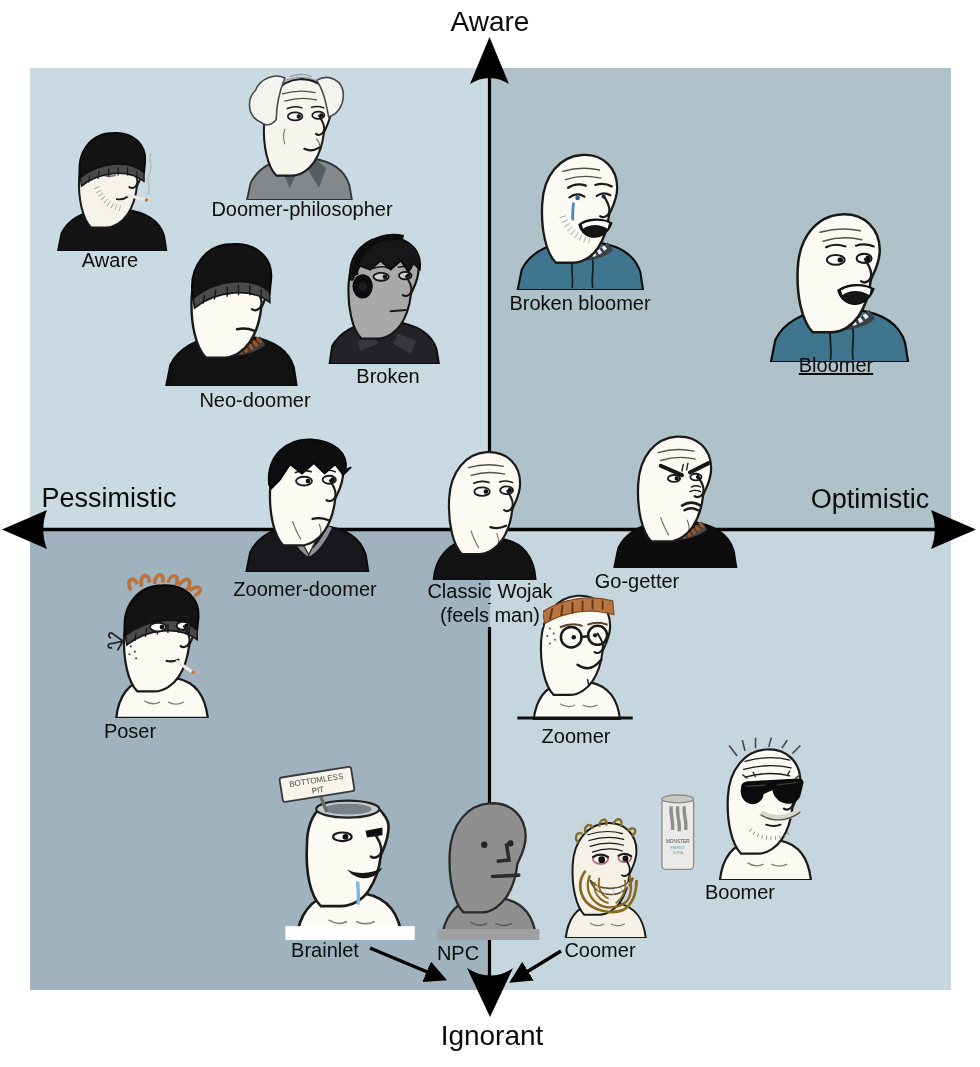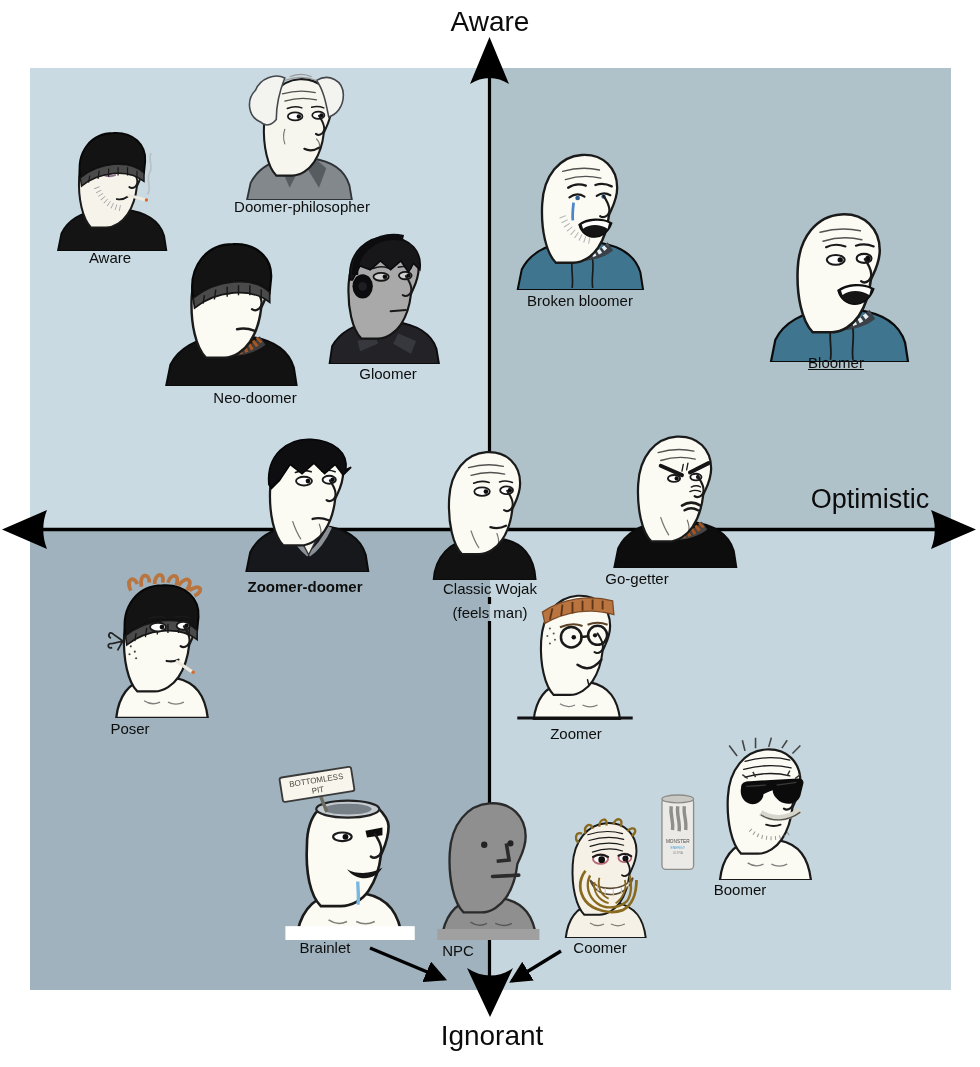--- a/index.html
+++ b/index.html
@@ -3,21 +3,21 @@
 <meta charset="utf-8">
 <style>
   *{box-sizing:border-box}
   html,body{margin:0;padding:0;background:#ffffff}
   body{font-family:"Liberation Sans",sans-serif}
   #stage{position:relative;margin:0 auto;overflow:hidden}
   .q{position:absolute;z-index:1}
   #axes-svg{position:absolute;left:0;top:0;z-index:5}
   .char{position:absolute;z-index:10}
   .char svg{display:block;width:100%;height:100%}
-  .char-label{position:absolute;transform:translateX(-50%);font-size:15px;color:#0d0d0d;
+  .char-label{position:absolute;transform:translateX(-50%);font-size:20px;color:#0d0d0d;
               white-space:nowrap;z-index:40;line-height:1.15}
   .center-bg{background:linear-gradient(90deg,#9fb2bd 0 50%,#c5d6de 50% 100%);padding:0 3px}
   .axis-label{position:absolute;transform:translateX(-50%);font-size:28px;color:#0b0b0b;
               white-space:nowrap;z-index:50}
   .axis-label.side{font-size:27px}
 </style>
 </head>
 <body>
 
 <div id="stage" style="width: 980px; height: 1067px; background: rgb(255, 255, 255);">
@@ -37,20 +37,21 @@
       <path d="M976,529.5 L931,510 C936,522 936,537 931,549 Z" fill="#000000"></path>
       <line x1="489.5" y1="48" x2="489.5" y2="1008" stroke="#000000" stroke-width="3.2"></line>
       <path d="M489.5,37 L470,84 C482,76 497,76 509,84 Z" fill="#000000"></path>
       <path d="M490,1017 L467,968 C482,978 499,978 513,968 Z" fill="#000000"></path>
       <line x1="370" y1="948" x2="444" y2="979" stroke="#000000" stroke-width="3.4" marker-end="url(#ah)"></line>
       <line x1="561" y1="951" x2="512" y2="981" stroke="#000000" stroke-width="3.4" marker-end="url(#ah)"></line>
     </svg>
 
   <div class="axis-label" style="left:490px;top:6px">Aware</div>
   <div class="axis-label" style="left:492px;top:1020px">Ignorant</div>
+  <div class="axis-label side" style="left:109px;top:483px">Pessimistic</div>
   <div class="axis-label side" style="left:870px;top:484px">Optimistic</div>
 <div class="char" style="left: 52px; top: 115px; width: 118px; height: 136px;">
       <svg viewBox="0 0 100 110" preserveAspectRatio="xMidYMax meet">
         <path d="M5,110 L8,95 C14,83 27,77 40,75 L62,75 C79,77 91,84 95,97 L97,110 Z" fill="#141414" stroke="#0b0b0b" stroke-width="1.5"></path>
         <path d="M33,90 C26,83 22,66 23,47 C24,26 36,12 52,11 C68,10 78,21 78,35 C78,44 74,50 72,55 C71,64 68,73 64,79 C60,85 53,90 46,90 Z" fill="#f6f4ea" stroke="#1a1a1a" stroke-width="1.7"></path>
         <path d="M38,56 C42,67 50,73 60,74" fill="none" stroke="#8a8f93" stroke-width="5" stroke-dasharray="0.7,2.7" opacity="0.8"></path>
         <path d="M38,23 Q52,19 65,22 M40,29 Q53,25 66,28" fill="none" stroke="#1a1a1a" stroke-linecap="round" stroke-width="1" opacity="0.75"></path>
         <path d="M42,34 Q48,32 55,34 M62,33 Q68,32 73,34" fill="none" stroke="#1a1a1a" stroke-linecap="round" stroke-width="1.6"></path>
         <ellipse cx="48.5" cy="41.5" rx="6" ry="3" fill="#e8e4ea" stroke="#1a1a1a" stroke-width="1.4"></ellipse>
         <ellipse cx="67.5" cy="40.5" rx="5" ry="2.8" fill="#e8e4ea" stroke="#1a1a1a" stroke-width="1.4"></ellipse>
@@ -124,21 +125,21 @@
         <ellipse cx="67.5" cy="40.5" rx="5" ry="2.9" fill="#cfcfcf" stroke="#151515" stroke-width="1.4"></ellipse>
         <circle cx="70" cy="40.5" r="1.7" fill="#0d0d0d"></circle>
         <path d="M68,41 C72,47 74,52.5 70.5,55.5 C68.5,57 66.5,56.6 65.5,55.8" fill="none" stroke="#1a1a1a" stroke-linecap="round" stroke-width="1.6"></path>
         <path d="M56,68.5 L68,67.5" fill="none" stroke="#1a1a1a" stroke-linecap="round" stroke-width="1.6"></path>
         <path d="M24,44 C22,22 38,9 55,10 C72,11 81,22 79,36 L74,31 L70,38 L64,29 L56,36 L48,29 L40,36 L32,33 L26,44 Z" fill="#17171a" stroke="#0a0a0c" stroke-width="1.2"></path>
         <path d="M28,40 C28,18 48,7 66,11" fill="none" stroke="#0c0c0e" stroke-width="5"></path>
         <ellipse cx="34" cy="49" rx="8" ry="9.5" fill="#0c0c0e"></ellipse>
         <circle cx="34" cy="49" r="3.4" fill="#1d1d22"></circle>
       </svg>
     </div>
-    <div class="char-label" style="left: 388px; top: 365px;">Gloomer</div>
+    <div class="char-label" style="left: 388px; top: 365px;">Broken</div>
     <div class="char" style="left: 500px; top: 140px; width: 158px; height: 150px;">
       <svg viewBox="0 0 100 110" preserveAspectRatio="xMidYMax meet">
         <path d="M5,110 L8,95 C14,83 27,77 40,75 L62,75 C79,77 91,84 95,97 L97,110 Z" fill="#40758f" stroke="#0b0b0b" stroke-width="1.5"></path>
         <path d="M33,78 C44,86 62,86 71,75 L75,81 C63,91 41,91 29,83 Z" fill="#3a4148"></path>
         <path d="M34,80 C45,88 61,88 71,77" fill="none" stroke="#e9eef1" stroke-width="3.2" stroke-dasharray="2.6,1.9"></path>
         <path d="M45,88 C44,95 46,101 45,108 M60,88 C61,95 59,101 60,108" fill="none" stroke="#1a1a1a" stroke-linecap="round" stroke-width="1.2"></path>
         <path d="M33,90 C26,83 22,66 23,47 C24,26 36,12 52,11 C68,10 78,21 78,35 C78,44 74,50 72,55 C71,64 68,73 64,79 C60,85 53,90 46,90 Z" fill="#fbfaf3" stroke="#1a1a1a" stroke-width="1.7"></path>
         <path d="M38,56 C42,67 50,73 60,74" fill="none" stroke="#9aa0a4" stroke-width="5" stroke-dasharray="0.7,2.7" opacity="0.8"></path>
         <path d="M38,23 Q52,19 65,22 M40,29 Q53,25 66,28" fill="none" stroke="#1a1a1a" stroke-linecap="round" stroke-width="1" opacity="0.75"></path>
         <path d="M42,35 Q48,31 55,33.5 M62,33 Q68,31 74,34" fill="none" stroke="#1a1a1a" stroke-linecap="round" stroke-width="1.7"></path>
@@ -182,21 +183,21 @@
         <path d="M42,35 Q48,32.5 54,34.5 M62,34 Q67,32.5 72,34.5" fill="none" stroke="#1a1a1a" stroke-linecap="round" stroke-width="1.2"></path>
         <ellipse cx="48.5" cy="41.5" rx="6" ry="3.3" fill="#fff" stroke="#1a1a1a" stroke-width="1.4"></ellipse>
         <circle cx="51.5" cy="41.5" r="1.8" fill="#0d0d0d"></circle>
         <ellipse cx="67.5" cy="40.5" rx="5" ry="3" fill="#fff" stroke="#1a1a1a" stroke-width="1.4"></ellipse>
         <circle cx="70" cy="40.5" r="1.7" fill="#0d0d0d"></circle>
         <path d="M68,41 C72,47 74,52.5 70.5,55.5 C68.5,57 66.5,56.6 65.5,55.8" fill="none" stroke="#1a1a1a" stroke-linecap="round" stroke-width="1.6"></path>
         <path d="M55,70 Q61,68.5 67,71" fill="none" stroke="#1a1a1a" stroke-linecap="round" stroke-width="1.8"></path>
         <path d="M22,44 C20,22 36,9 54,10 C71,11 82,20 80,33 L84,31 L78,37 L72,29 L64,36 L56,28 L47,36 L38,29 L30,41 L24,47 Z" fill="#0e0e10" stroke="#060608" stroke-width="1.2"></path>
       </svg>
     </div>
-    <div class="char-label" style="left: 305px; top: 578px; font-weight: bold;">Zoomer-doomer</div>
+    <div class="char-label" style="left: 305px; top: 578px;">Zoomer-doomer</div>
     <div class="char" style="left: 414px; top: 438px; width: 140px; height: 142px;">
       <svg viewBox="0 0 100 110" preserveAspectRatio="xMidYMax meet">
         <path d="M11,110 C12,92 24,80 40,78 L62,78 C80,80 89,92 90,110 Z" fill="#121212" stroke="#0b0b0b" stroke-width="1.5"></path>
         <path d="M33,90 C26,83 22,66 23,47 C24,26 36,12 52,11 C68,10 78,21 78,35 C78,44 74,50 72,55 C71,64 68,73 64,79 C60,85 53,90 46,90 Z" fill="#fbfaf3" stroke="#1a1a1a" stroke-width="1.7"></path>
         <path d="M40,72 C42,78 44,82 46,85 M60,74 Q62,79 61,83" fill="none" stroke="#1a1a1a" stroke-linecap="round" stroke-width="0.9" opacity="0.6"></path>
         <path d="M38,23 Q52,19 65,22 M40,29 Q53,25 66,28" fill="none" stroke="#1a1a1a" stroke-linecap="round" stroke-width="1" opacity="0.75"></path>
         <path d="M42,35 Q48,32.5 54,34.5 M62,34 Q67,32.5 72,34.5" fill="none" stroke="#1a1a1a" stroke-linecap="round" stroke-width="1.2"></path>
         <ellipse cx="48.5" cy="41.5" rx="6" ry="3.3" fill="#fff" stroke="#1a1a1a" stroke-width="1.4"></ellipse>
         <circle cx="51.5" cy="41.5" r="1.8" fill="#0d0d0d"></circle>
         <ellipse cx="67.5" cy="40.5" rx="5" ry="3" fill="#fff" stroke="#1a1a1a" stroke-width="1.4"></ellipse>

